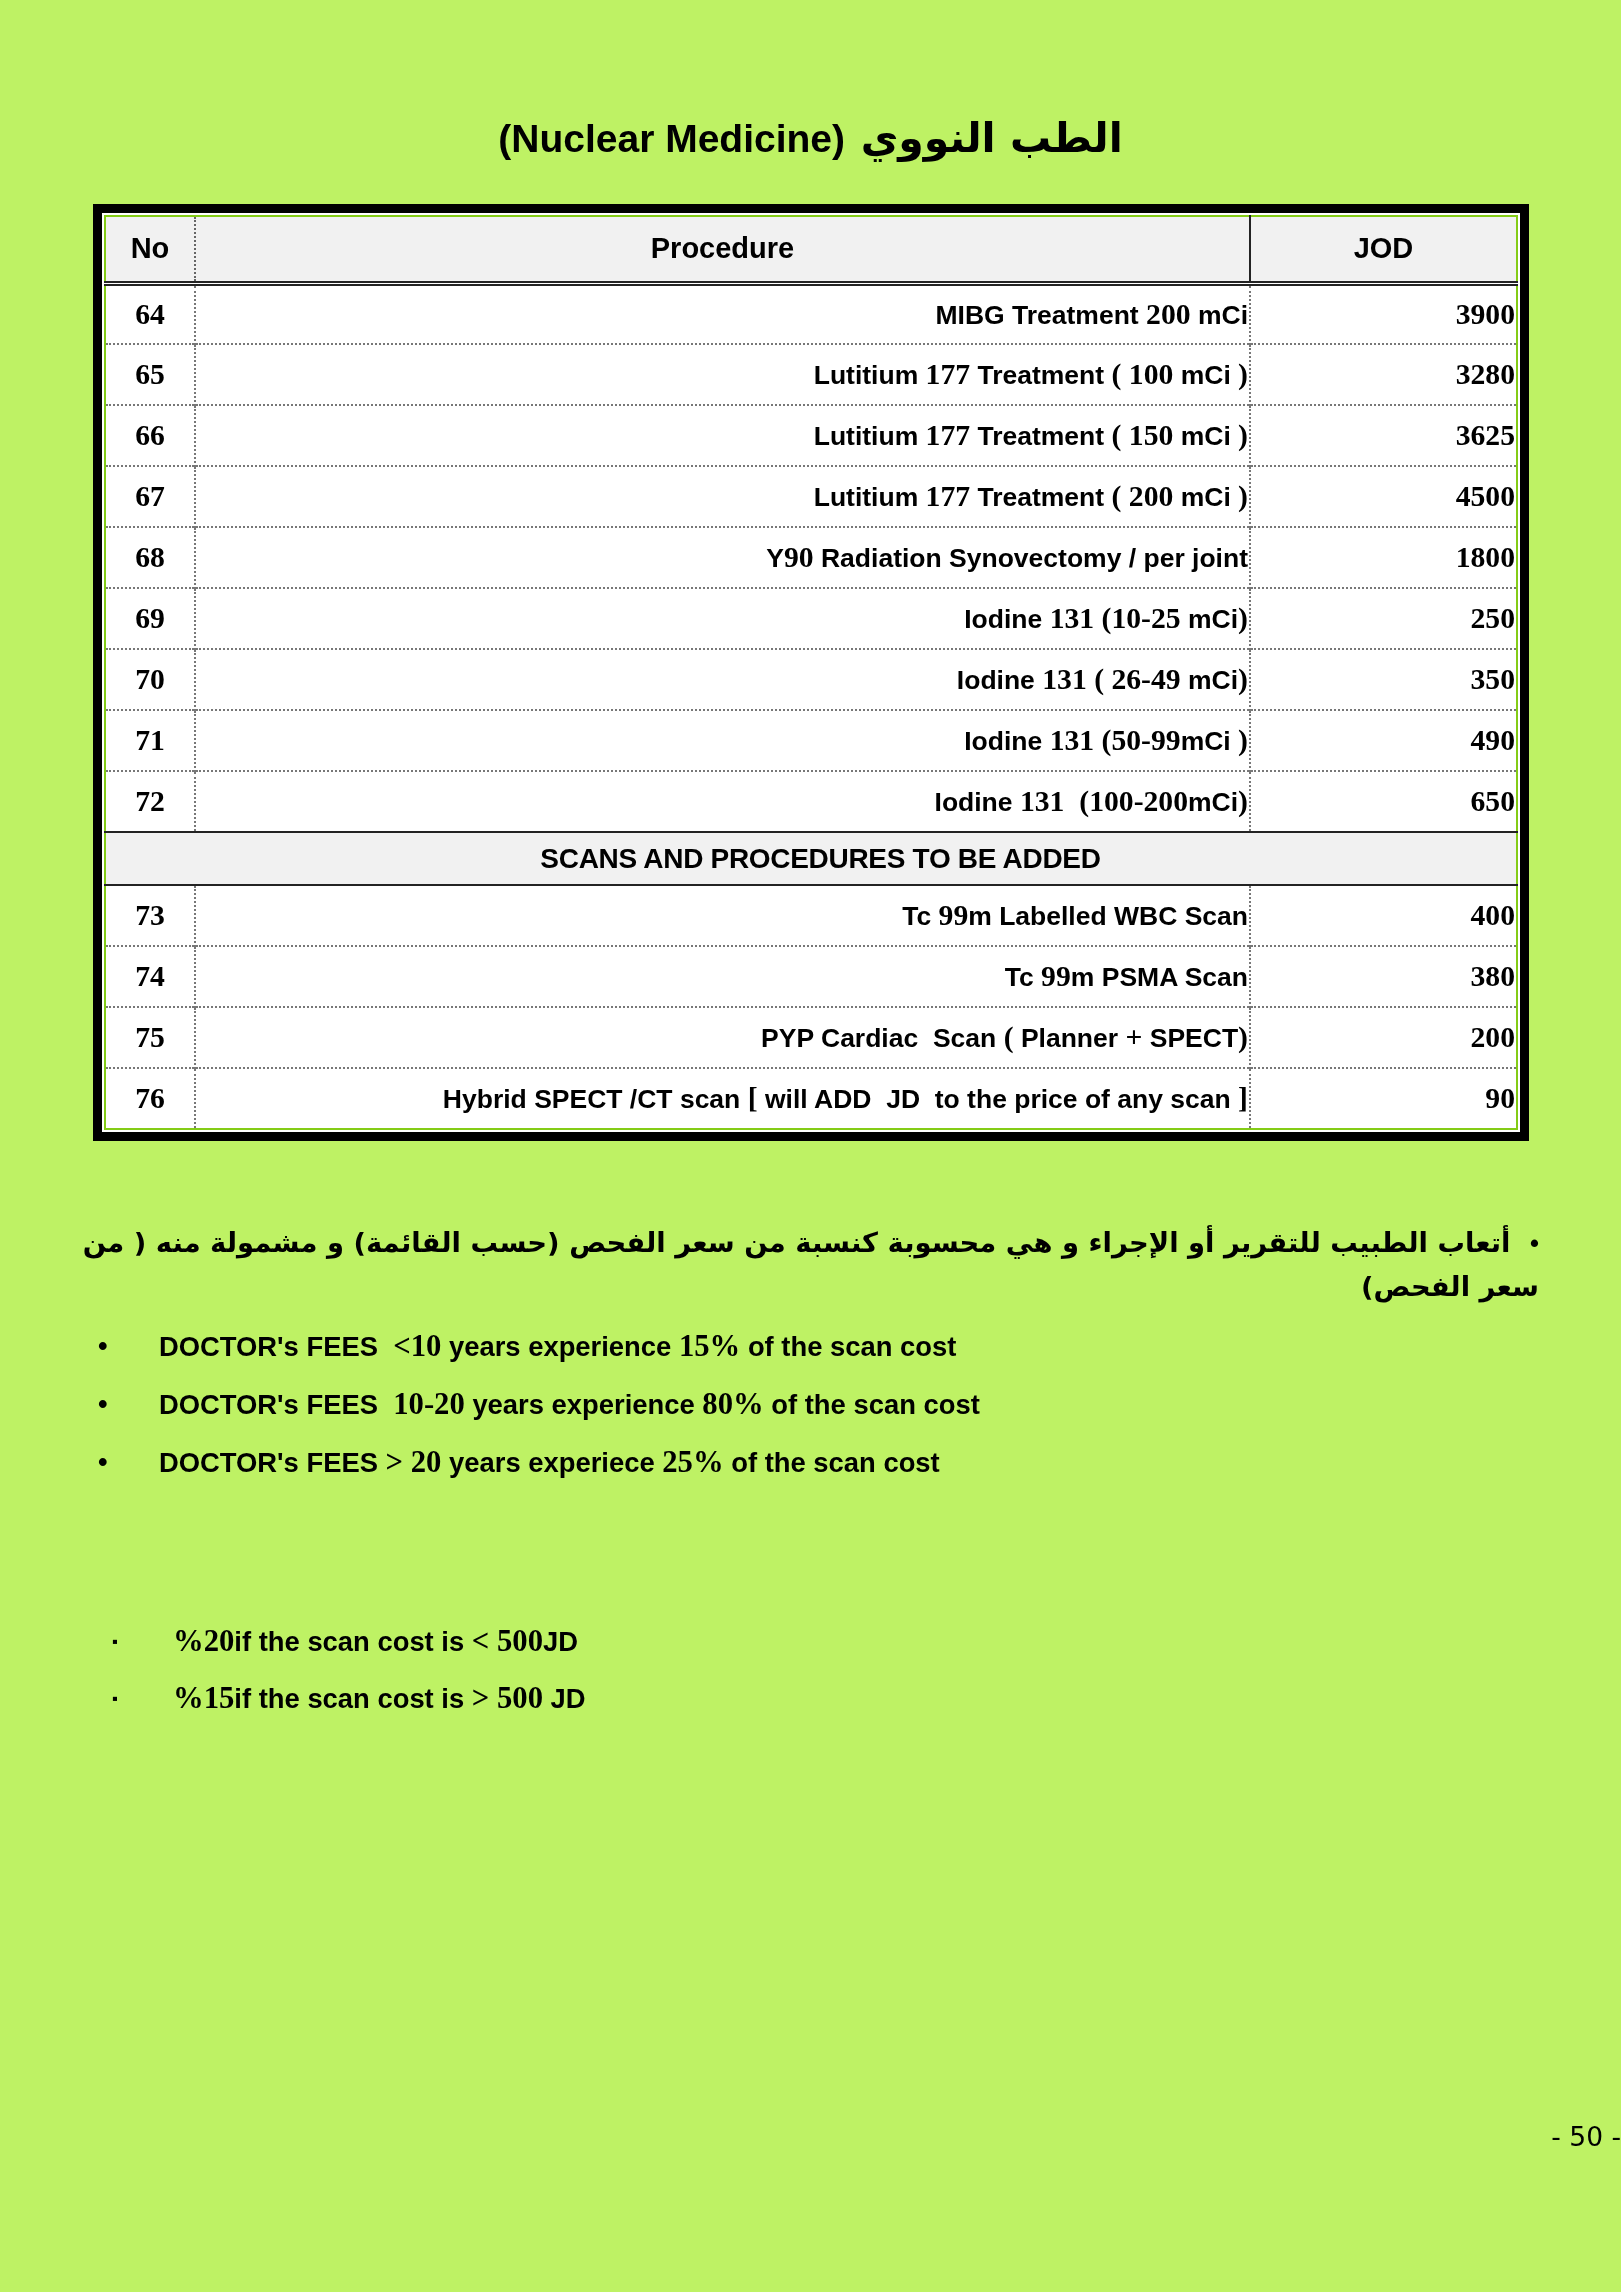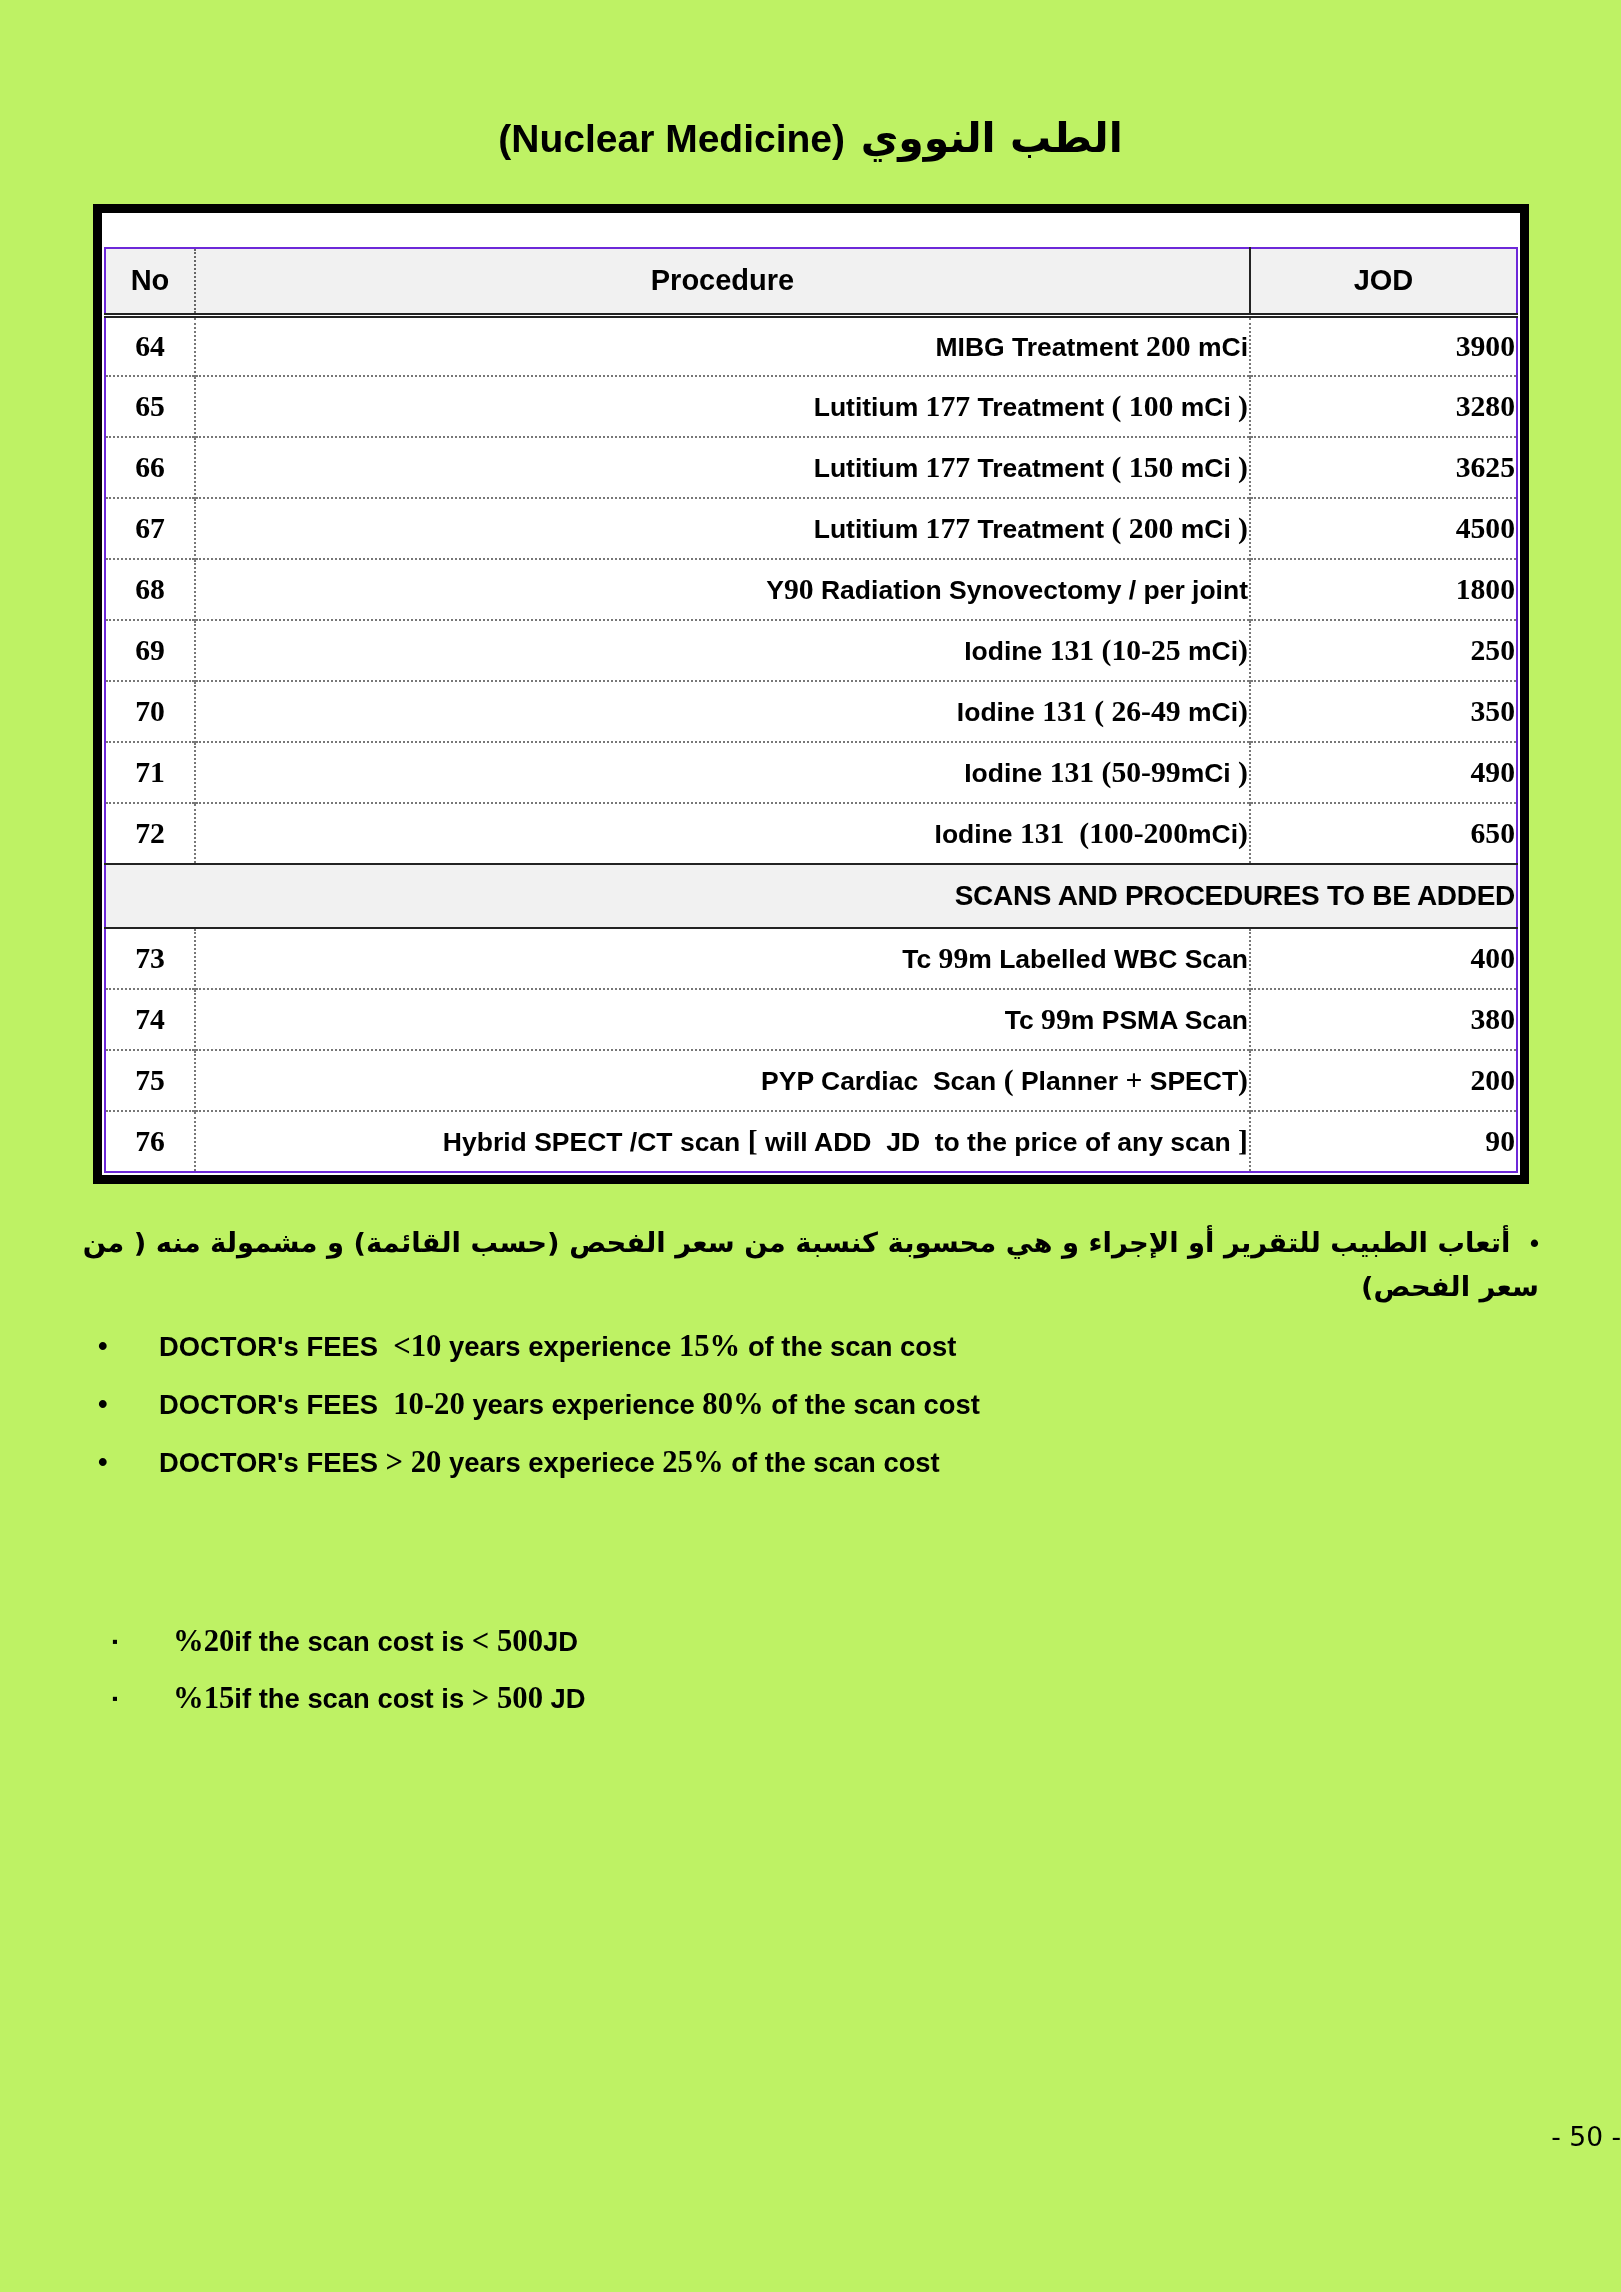--- a/index.html
+++ b/index.html
@@ -15,40 +15,40 @@
     font-weight:bold; font-size:39px;
   }
   .doc-title .title-ar { font-family:"DejaVu Sans", sans-serif; font-size:41px; }
 
   
   .tbl-wrap {
     position:absolute; top:204px; left:93px; width:1436px;
     border:9.8px solid #000; background:#fff; padding:2px;
     box-sizing:border-box;
   }
-  table.price { width:100%; border-collapse:collapse; border:2px solid #6d28d9; table-layout:fixed;margin-top:32px; }
+  table.price { width:100%; border-collapse:collapse; border:2px solid #84cc16; table-layout:fixed; }
   table.price th, table.price td { box-sizing:border-box; vertical-align:middle; }
 
   thead th {
     background:#f1f1f1; height:67px; font-size:29px; font-weight:bold;
     border-bottom:5.9px double #232323; text-align:center;
   }
   th.col-no   { width:90px;  border-right:2px dotted #666; }
   th.col-proc { border-right:2px solid #232323; }
   th.col-jod  { width:267px; }
 
   tbody td { height:61px; font-weight:bold; font-size:26.5px; }
   td.c-no   { text-align:center; border-right:2px dotted #777; }
   td.c-proc { text-align:right; padding-left:21.6px; border-right:2px dotted #777; white-space:pre-wrap; }
   td.c-jod  { text-align:right; }
   tbody tr + tr td { border-top:2px dotted #777; }
 
   tr.section-row td {
-    background:#f1f1f1; height:64px; font-size:28px; font-weight:bold;
-    text-align:right; padding-left:20px;
+    background:#f1f1f1; height:53px; font-size:28px; font-weight:bold;
+    text-align:center; padding-left:20px;
     border-top:2px solid #232323; border-bottom:2px solid #232323;
     letter-spacing:-0.3px;
   }
 
   
   .srf { font-family:"Liberation Serif", serif; font-size:1.12em; }
 
   
   .note-ar {
     position:absolute; top:1221px; left:69px; right:82px;

